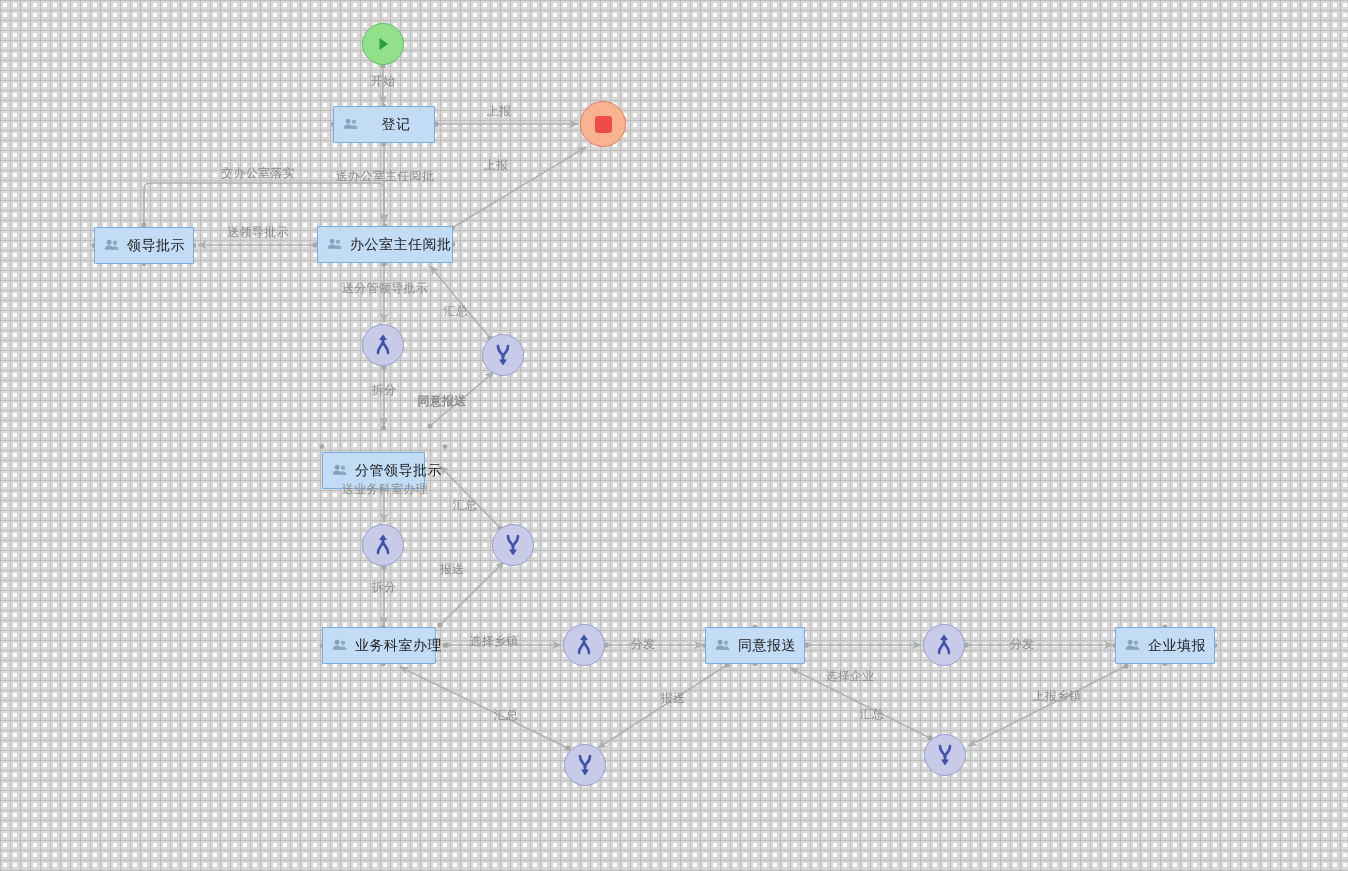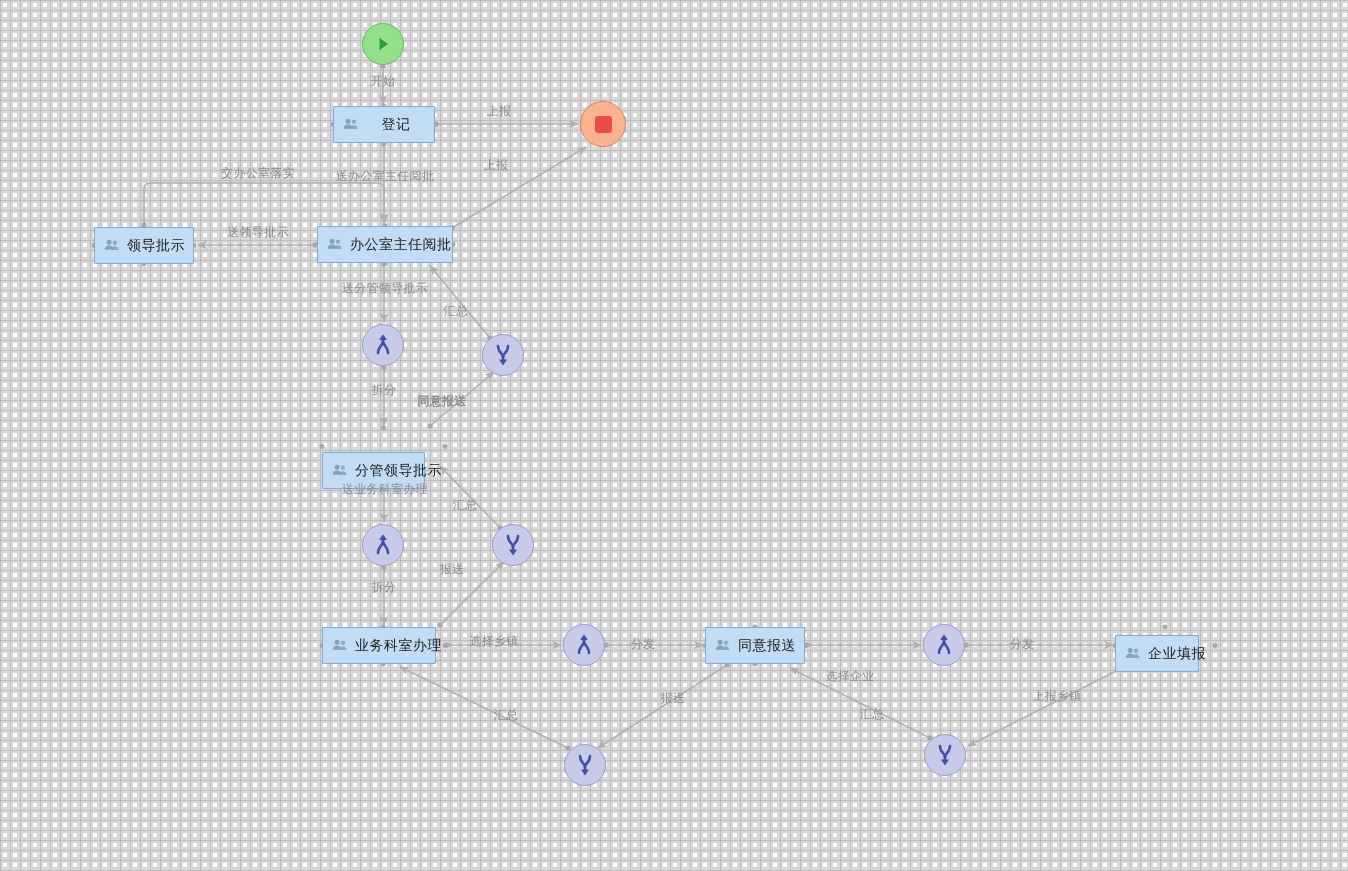--- a/index.html
+++ b/index.html
@@ -323,21 +323,21 @@
       <div class="node circle-node gateway" style="left: 923px; top: 624px; width: 42px; height: 42px;">
         <svg width="26" height="26" viewBox="0 0 26 26">
           <g stroke="#3f51a8" stroke-width="2.6" fill="none" stroke-linecap="round">
             <path d="M13 9 L13 5"></path>
             <path d="M13 9 C 13 14, 8 14, 8 21"></path>
             <path d="M13 9 C 13 14, 18 14, 18 21"></path>
           </g>
           <path d="M13 2.5 L17 8 L9 8 Z" fill="#3f51a8"></path>
         </svg>
       </div>
-      <div class="node task" style="left: 1115px; top: 627px; width: 84px; height: 37px; margin-top: 8px;">
+      <div class="node task" style="left: 1115px; top: 627px; width: 100px; height: 37px;">
         <span style="display: flex;">
           <svg class="users-icon" viewBox="0 0 24 24">
             <g fill="#6e8ba4">
               <ellipse cx="8.2" cy="7" rx="3.2" ry="3.4"></ellipse>
               <path d="M2.2 17c0-3.6 2.7-5.6 6-5.6s6 2 6 5.6z"></path>
               <ellipse cx="16" cy="7.6" rx="2.8" ry="3" opacity=".85"></ellipse>
               <path d="M11.3 17.3c0-3.3 2.2-5 4.7-5s4.7 1.7 4.7 5z" opacity=".85"></path>
             </g>
           </svg>
         </span>

